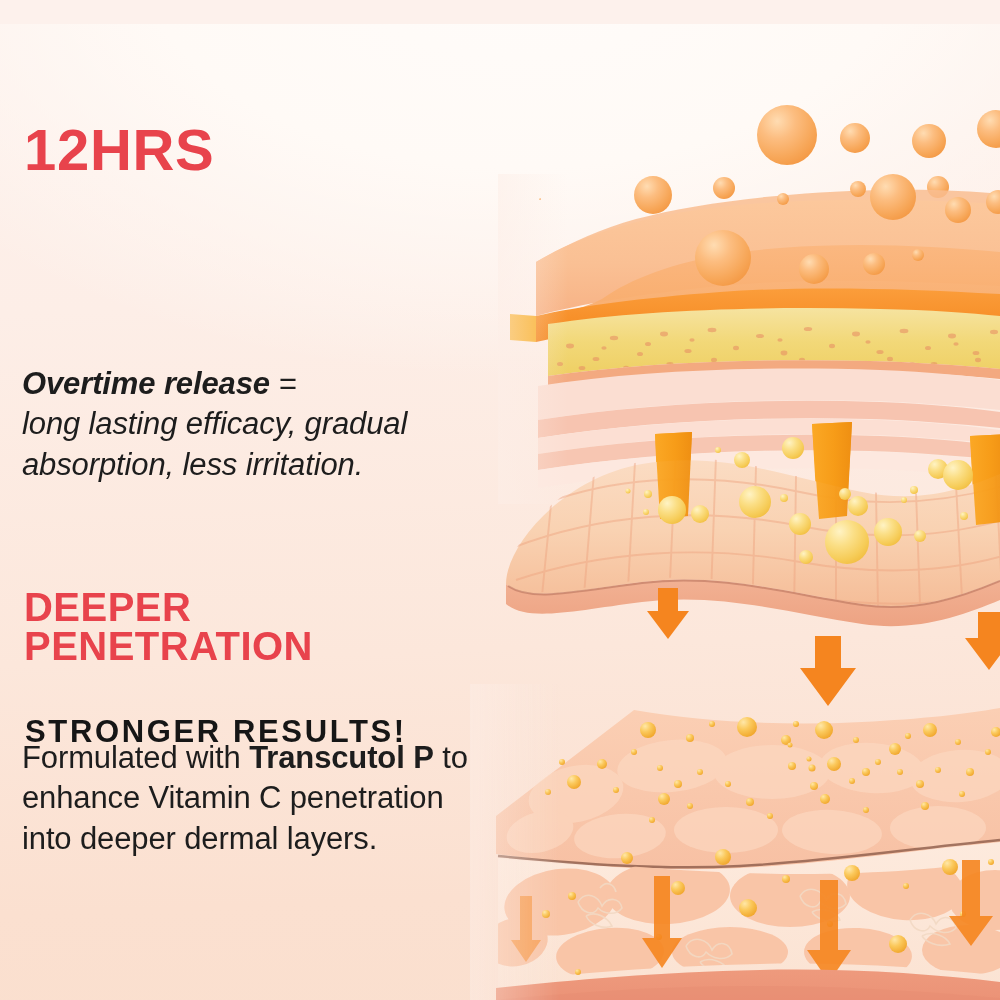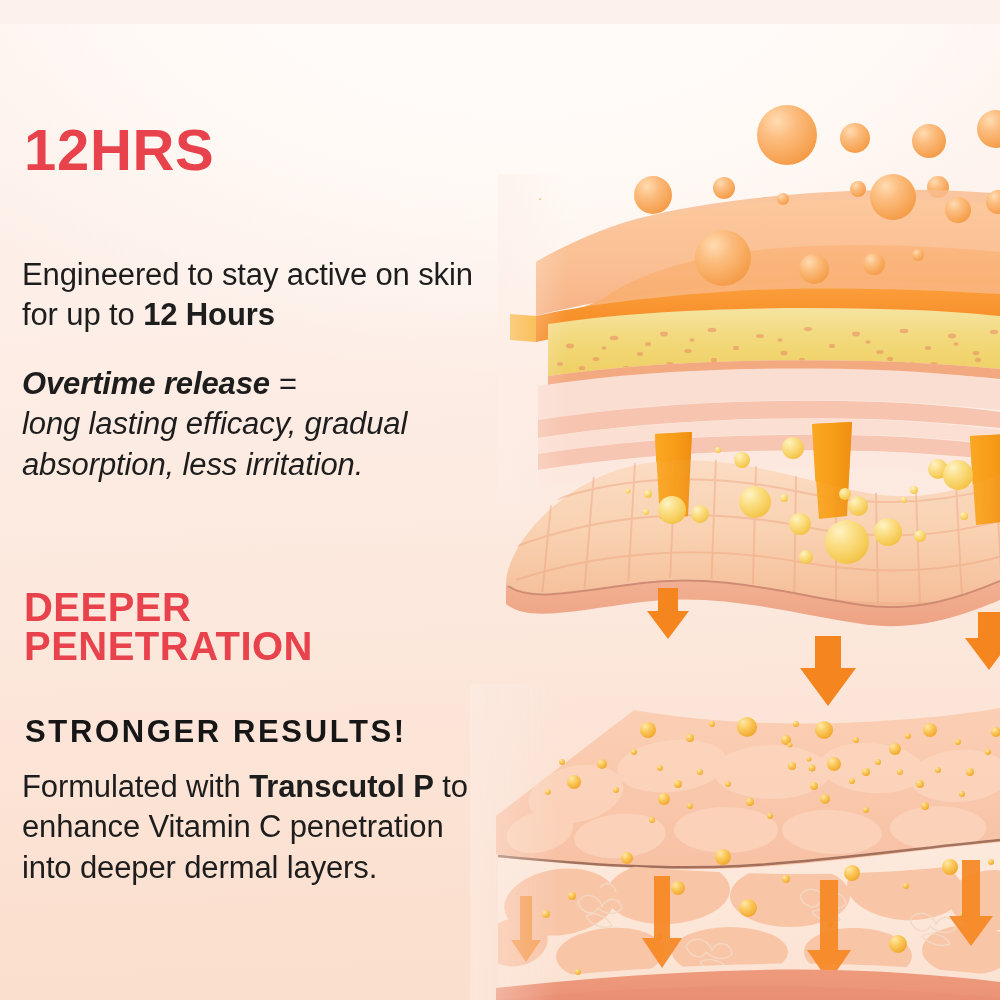--- a/index.html
+++ b/index.html
@@ -54,21 +54,21 @@
   #b-hrs      { left:24px;  top:98px;  font-size:58px; }
   #b-sustain  { left:26px;  top:172px; font-size:30.5px; }
   #b-para1    { left:22px;  top:231px; font-size:31px; width:540px; }
 
   
   #b-para2    { left:22px;  top:340px; font-size:31px; width:520px;font-style:italic; }
 
   
   #b-deeper   { left:24px;  top:564px; font-size:40px; width:560px; }
   #b-stronger { left:25px;  top:692px; font-size:31px; }
-  #b-para3    { left:22px;  top:743px; font-size:31px; width:520px; }
+  #b-para3    { left:22px;  top:714px; font-size:31px; width:520px; }
 </style>
 </head>
 <body>
 
 <div id="poster">
 
   <div id="art">
     <svg viewBox="0 0 1000 1000" xmlns="http://www.w3.org/2000/svg">
       <defs>
 
@@ -474,24 +474,20 @@
 
       </g>
     </svg>
   </div>
 
   <div id="copy">
 
     <div class="blk headline-red" id="b-hrs">12HRS</div>
 
 
-    <div class="blk body-txt" id="b-para1">
-      <span>Engineered to stay active on skin</span><br>
-      <span>for up to </span><b>12 Hours</b>
-    </div>
 
     <div class="blk body-txt" id="b-para2">
       <b>Overtime release</b><span> =</span><br>
       <span>long lasting efficacy, gradual</span><br>
       <span>absorption, less irritation.</span>
     </div>
 
     <div class="blk headline-red" id="b-deeper">
       <span>DEEPER</span><br>
       <span>PENETRATION</span>

